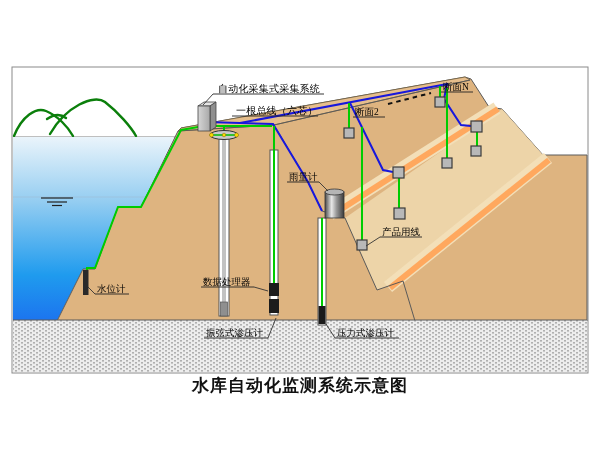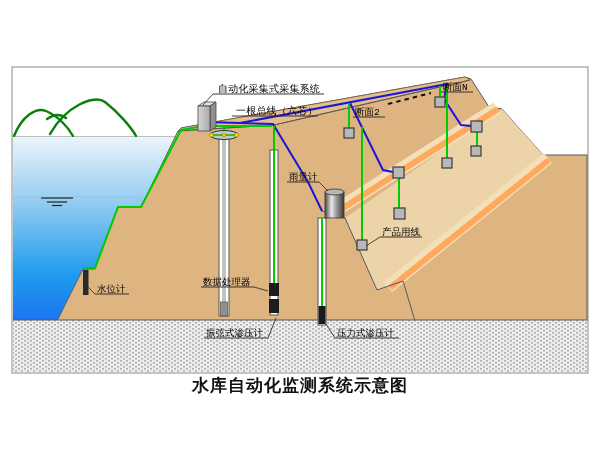--- a/index.html
+++ b/index.html
@@ -1,17 +1,17 @@
 <!DOCTYPE html>
 <html><head>
 <meta charset="utf-8">
 <style>
   html,body{margin:0;padding:0;background:#ffffff;}
   #stage{position:relative;width:600px;height:450px;background:#ffffff;overflow:hidden;
-         font-family:Liberation Mono, monospace;}
+         font-family:Liberation Serif, serif;}
   svg{position:absolute;left:0;top:0;}
   .lbl{font-size:10px;fill:#000;letter-spacing:0.2px;}
   .lbl-sm{font-size:9.5px;fill:#000;}
   .title-txt{font-size:17px;font-weight:bold;fill:#111;letter-spacing:1px;}
   .edge{stroke:#5a5a5a;stroke-width:1;fill:none;}
   .leader{stroke:#333;stroke-width:0.9;fill:none;}
   .uline{stroke:#222;stroke-width:0.9;}
 </style>
 </head>
 <body>

